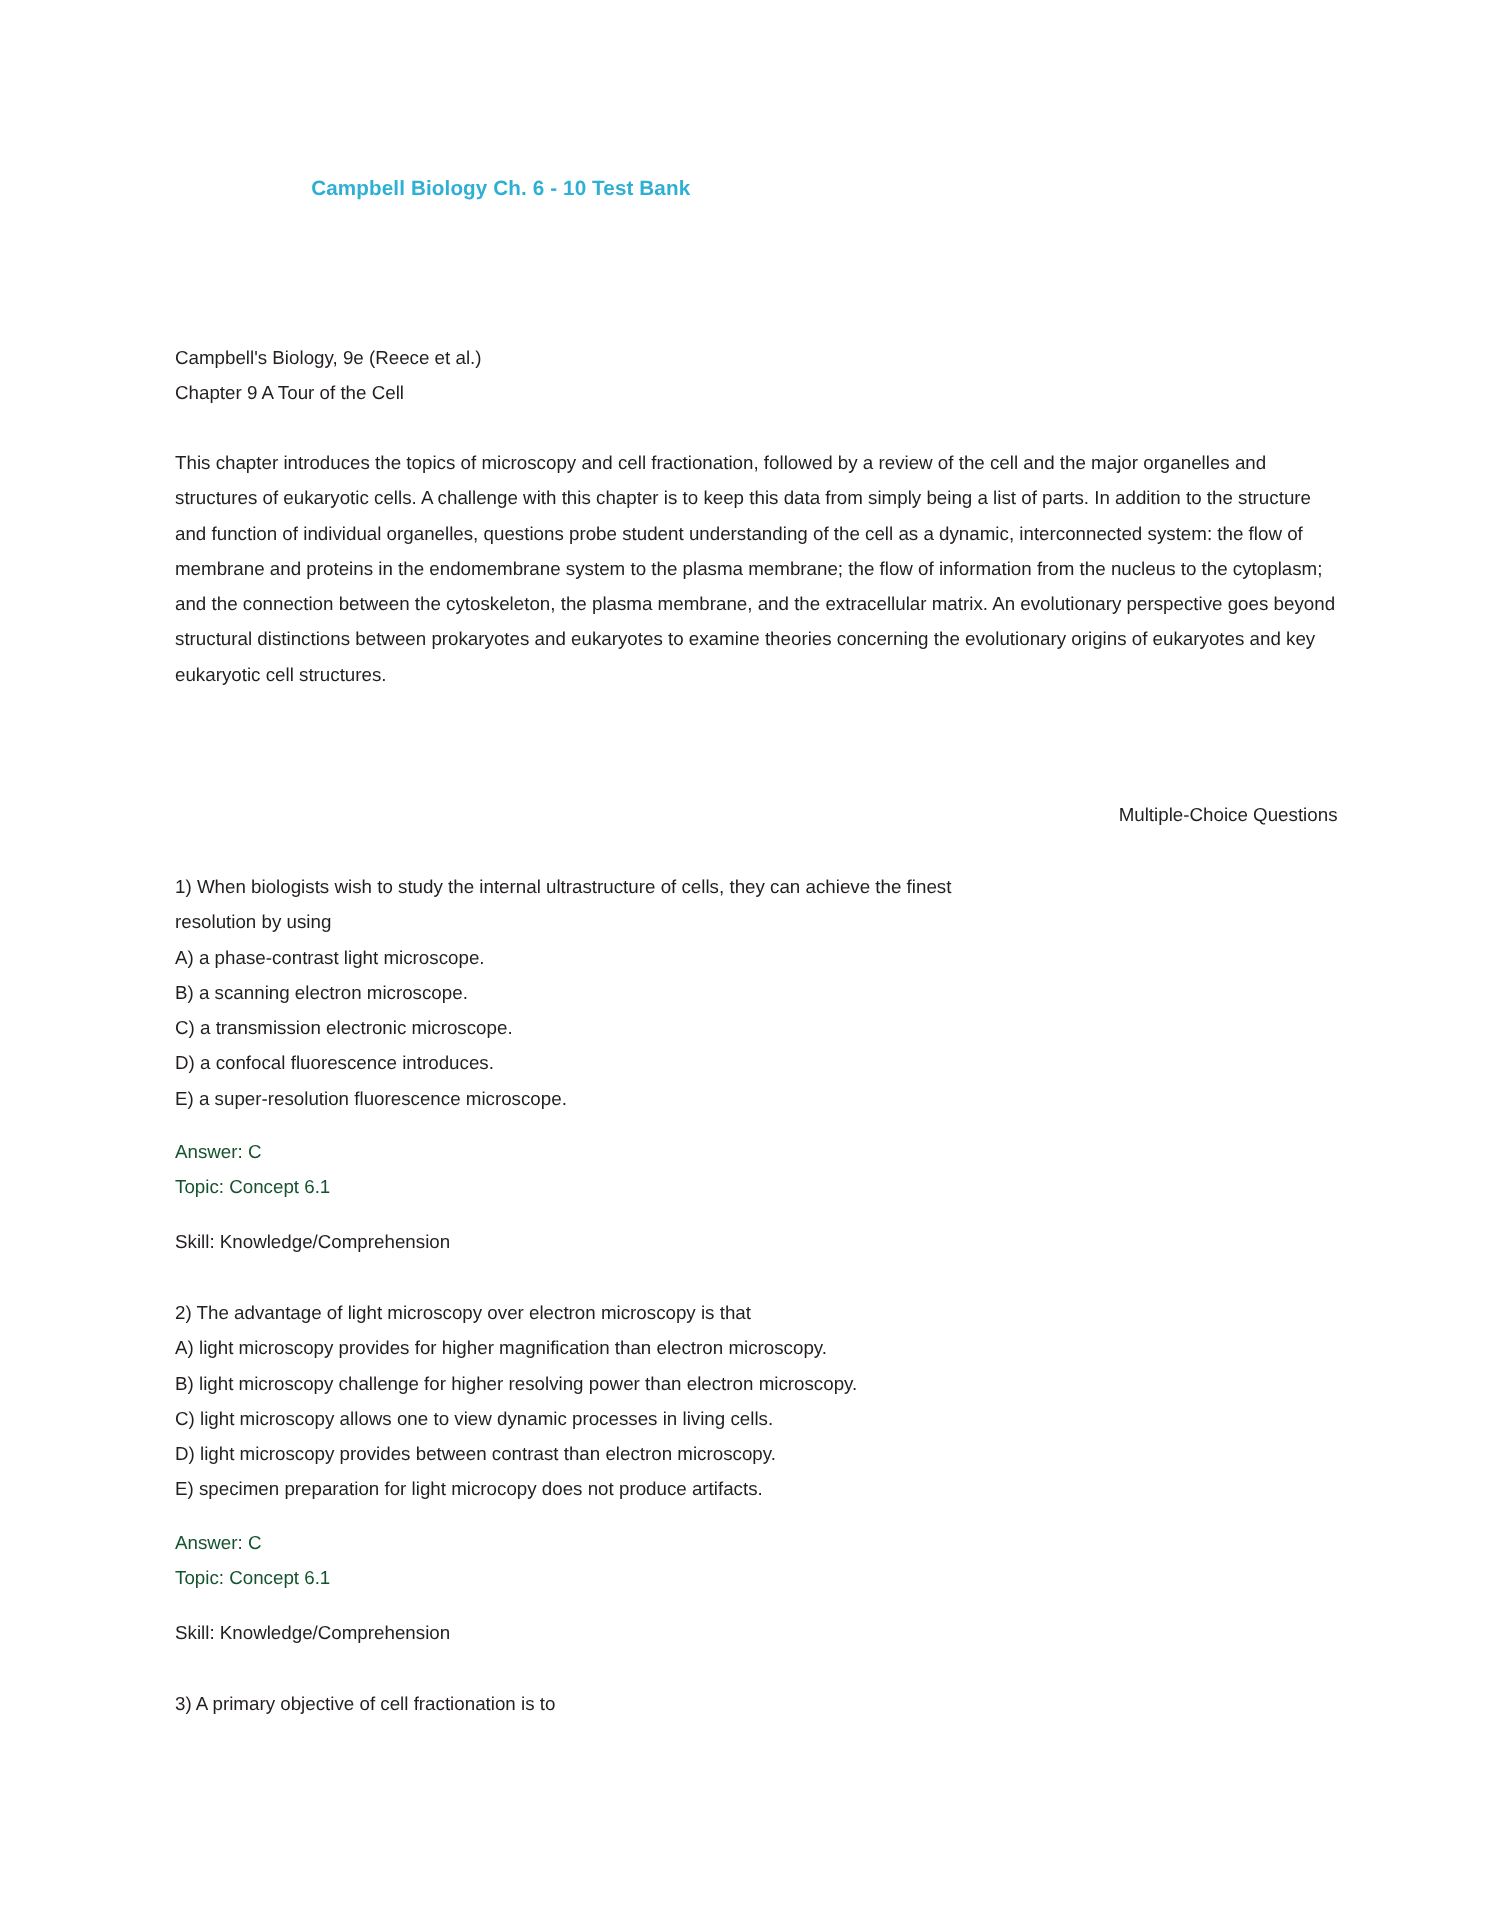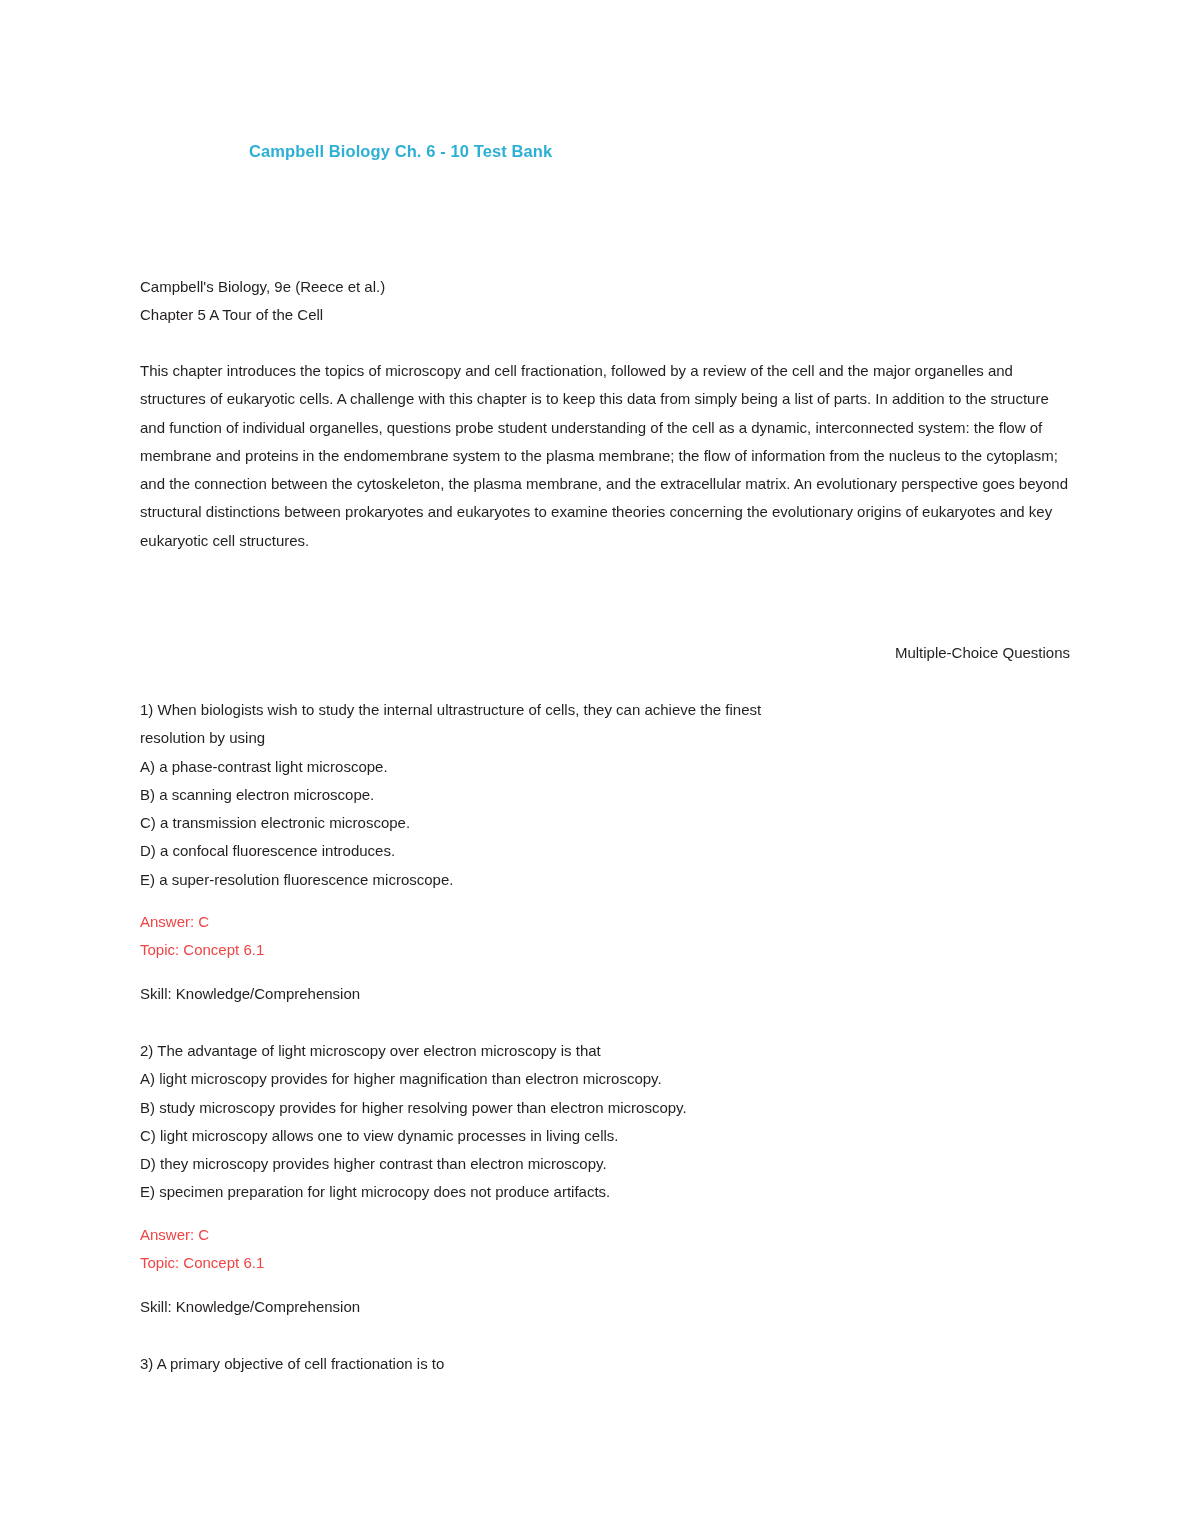--- a/index.html
+++ b/index.html
@@ -33,21 +33,21 @@
     width: 930px;
     font-family: "Liberation Sans", sans-serif;
     font-size: 15px;
     color: #231f20;
     line-height: 28.3px;
   }
   .body-block p {
     margin: 0;
   }
   .green {
-    color: #ef4444;
+    color: #14532d;
   }
   #header-lines { top: 273px; }
   #intro-para { top: 357px; }
   #mc-header { top: 639px; text-align: right; }
   #q1-block { top: 696px; }
   #q1-answer { top: 908px; }
   #q1-skill { top: 980px; }
   #q2-block { top: 1037px; }
   #q2-answer { top: 1221px; }
   #q2-skill { top: 1293px; }
@@ -55,21 +55,21 @@
 </style>
 </head>
 <body>
 
 <div class="page">
 
   <div class="doc-title">Campbell Biology Ch. 6 - 10 Test Bank</div>
 
   <div class="body-block" id="header-lines">
     <p>Campbell's Biology, 9e (Reece et al.)</p>
-    <p>Chapter 5 A Tour of the Cell</p>
+    <p>Chapter 9 A Tour of the Cell</p>
   </div>
 
   <div class="body-block" id="intro-para">
     <p>This chapter introduces the topics of microscopy and cell fractionation, followed by a review of the cell and the major organelles and structures of eukaryotic cells. A challenge with this chapter is to keep this data from simply being a list of parts. In addition to the structure and function of individual organelles, questions probe student understanding of the cell as a dynamic, interconnected system: the flow of membrane and proteins in the endomembrane system to the plasma membrane; the flow of information from the nucleus to the cytoplasm; and the connection between the cytoskeleton, the plasma membrane, and the extracellular matrix. An evolutionary perspective goes beyond structural distinctions between prokaryotes and eukaryotes to examine theories concerning the evolutionary origins of eukaryotes and key eukaryotic cell structures.</p>
   </div>
 
   <div class="body-block" id="mc-header">
     <p>Multiple-Choice Questions</p>
   </div>
 
@@ -88,23 +88,23 @@
     <p class="green">Topic: Concept 6.1</p>
   </div>
 
   <div class="body-block" id="q1-skill">
     <p>Skill: Knowledge/Comprehension</p>
   </div>
 
   <div class="body-block" id="q2-block">
     <p>2) The advantage of light microscopy over electron microscopy is that</p>
     <p>A) light microscopy provides for higher magnification than electron microscopy.</p>
-    <p>B) study microscopy provides for higher resolving power than electron microscopy.</p>
+    <p>B) light microscopy challenge for higher resolving power than electron microscopy.</p>
     <p>C) light microscopy allows one to view dynamic processes in living cells.</p>
-    <p>D) they microscopy provides higher contrast than electron microscopy.</p>
+    <p>D) light microscopy provides between contrast than electron microscopy.</p>
     <p>E) specimen preparation for light microcopy does not produce artifacts.</p>
   </div>
 
   <div class="body-block" id="q2-answer">
     <p class="green">Answer: C</p>
     <p class="green">Topic: Concept 6.1</p>
   </div>
 
   <div class="body-block" id="q2-skill">
     <p>Skill: Knowledge/Comprehension</p>

